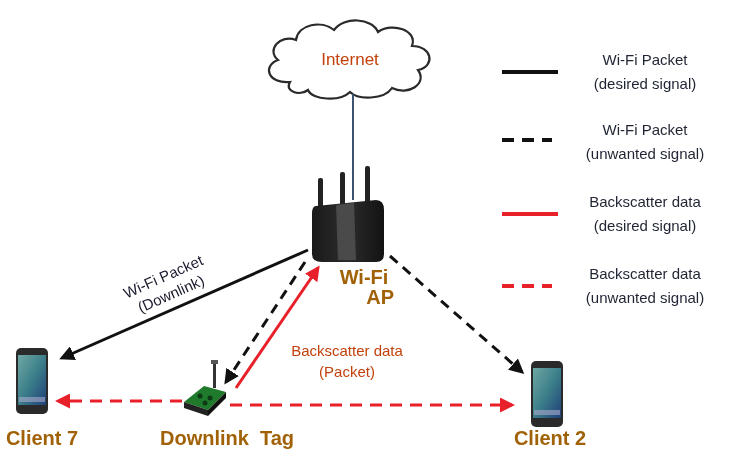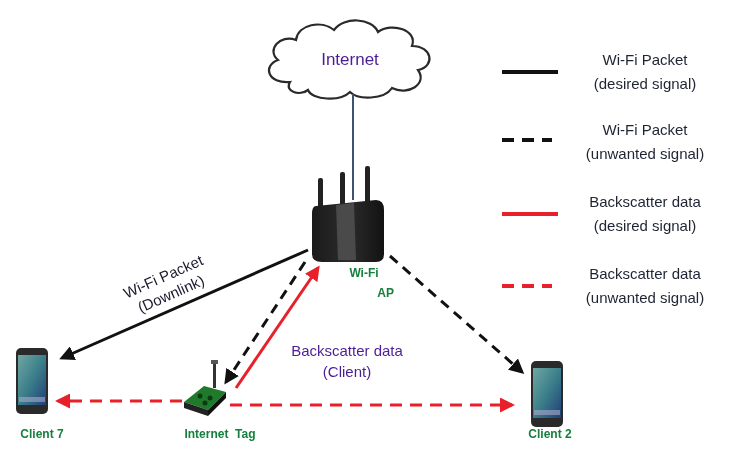--- a/index.html
+++ b/index.html
@@ -1,21 +1,21 @@
 <!DOCTYPE html>
 <html><head>
   <meta charset="utf-8">
   <style>
     html, body { margin: 0; padding: 0; background: #ffffff; }
     body { width: 730px; height: 455px; overflow: hidden; position: relative;
            font-family: "Liberation Sans", "DejaVu Sans", sans-serif; color: #1a1a2e; }
     #diagram { position: absolute; left: 0; top: 0; width: 730px; height: 455px; }
-    .txt { position: absolute; white-space: nowrap; text-align: center; color: #4c1d95; }
+    .txt { position: absolute; white-space: nowrap; text-align: center; color: #c2410c; }
     .lbl { font-size: 15px; line-height: 19px; }
-    .bold { font-weight: bold; color: #15803d; font-size: 12px; }
+    .bold { font-weight: bold; color: #a16207; font-size: 20px; }
     .legend-text { position: absolute; text-align: center; font-size: 15px; line-height: 24px; color: #1f2433; width: 170px; }
   </style>
 </head>
 <body>
 
 <svg id="diagram" viewBox="0 0 730 455" xmlns="http://www.w3.org/2000/svg">
   <defs>
     <marker id="arrow-black" viewBox="0 0 10 10" refX="8" refY="5" markerWidth="5" markerHeight="5" orient="auto-start-reverse">
       <path d="M0,0 L10,5 L0,10 Z" fill="#111"></path>
     </marker>
@@ -91,29 +91,29 @@
   </g>
 </svg>
 
 <div class="txt" style="left:310px; top:50px; width:80px; font-size:17px;">Internet</div>
 
 <div class="txt bold" style="left:334px; top:266px; width:60px;">Wi-Fi</div>
 <div class="txt bold" style="left:334px; top:286px; width:60px;text-align:right;">AP</div>
 
 <div class="txt bold" style="left:2px; top:427px; width:80px;">Client 7</div>
 <div class="txt bold" style="left:510px; top:427px; width:80px;">Client 2</div>
-<div class="txt bold" style="left:160px; top:427px; width:120px; white-space:pre;">Internet  Tag</div>
+<div class="txt bold" style="left:160px; top:427px; width:120px; white-space:pre;">Downlink  Tag</div>
 
 <div style="position:absolute; left:92px; top:266px; width:150px; transform:rotate(-24deg); transform-origin:center; text-align:center;">
   <div class="lbl">Wi-Fi Packet</div>
   <div class="lbl">(Downlink)</div>
 </div>
 
 <div class="txt lbl" style="left:272px; top:341px; width:150px;">Backscatter data</div>
-<div class="txt lbl" style="left:272px; top:362px; width:150px;">(Client)</div>
+<div class="txt lbl" style="left:272px; top:362px; width:150px;">(Packet)</div>
 
 <div>
   <div class="legend-text" style="left:560px; top:48px;">
     <div>Wi-Fi Packet</div>
     <div>(desired signal)</div>
   </div>
   <div class="legend-text" style="left:560px; top:118px;">
     <div>Wi-Fi Packet</div>
     <div>(unwanted signal)</div>
   </div>

